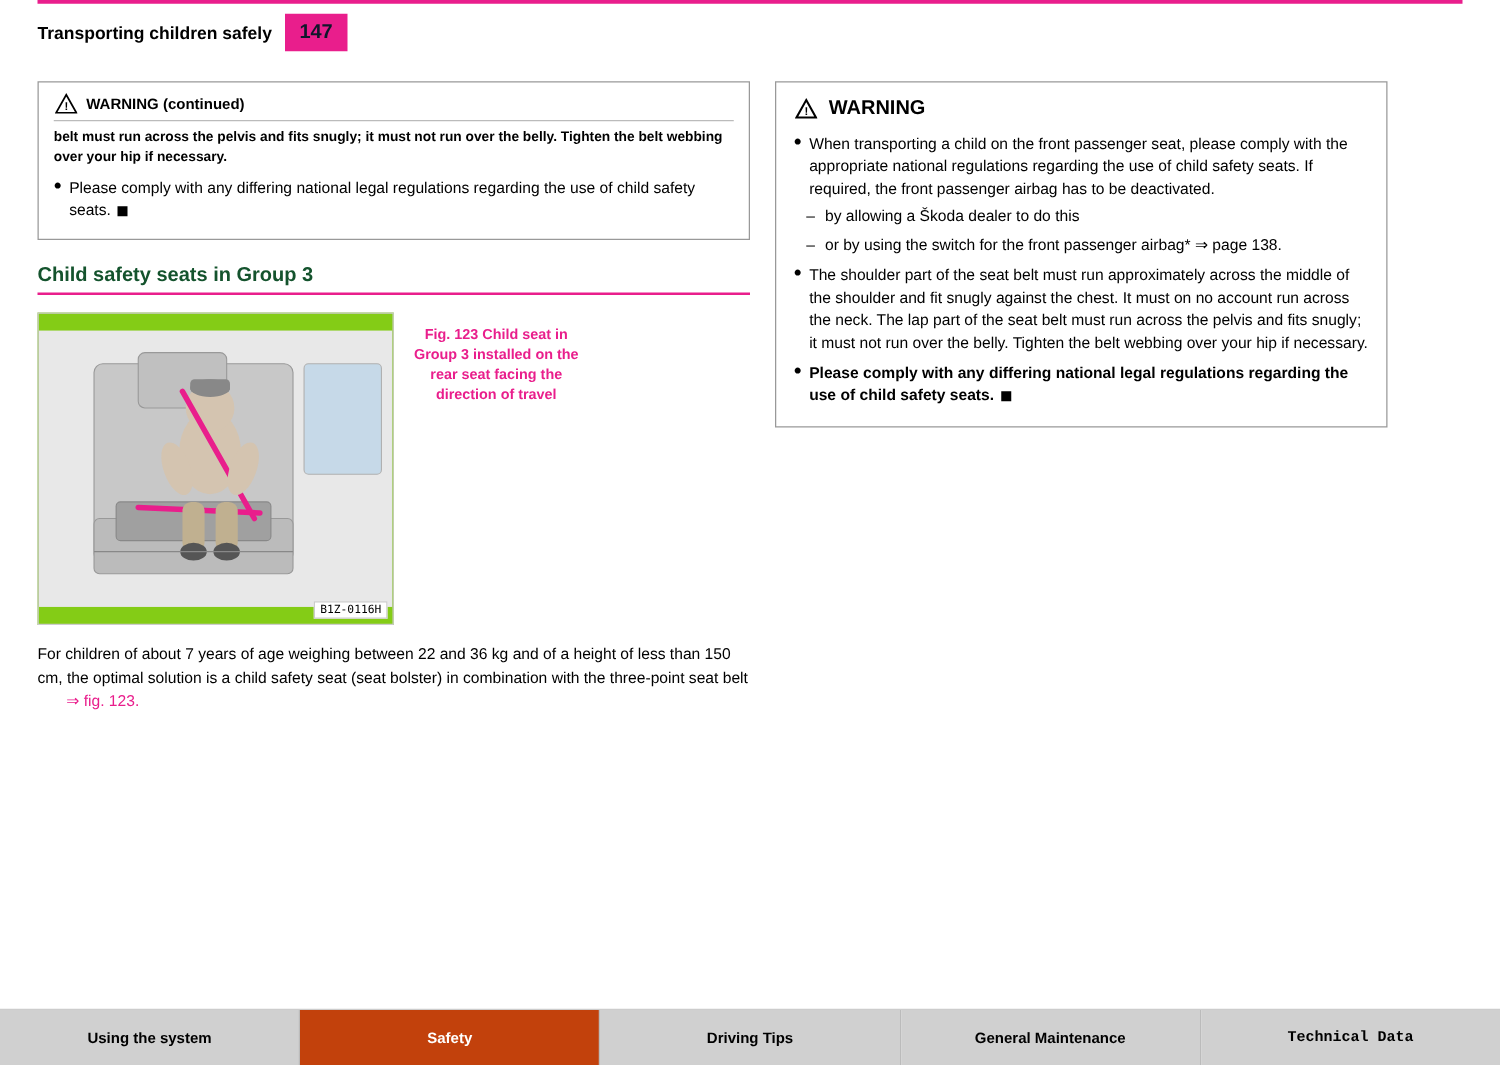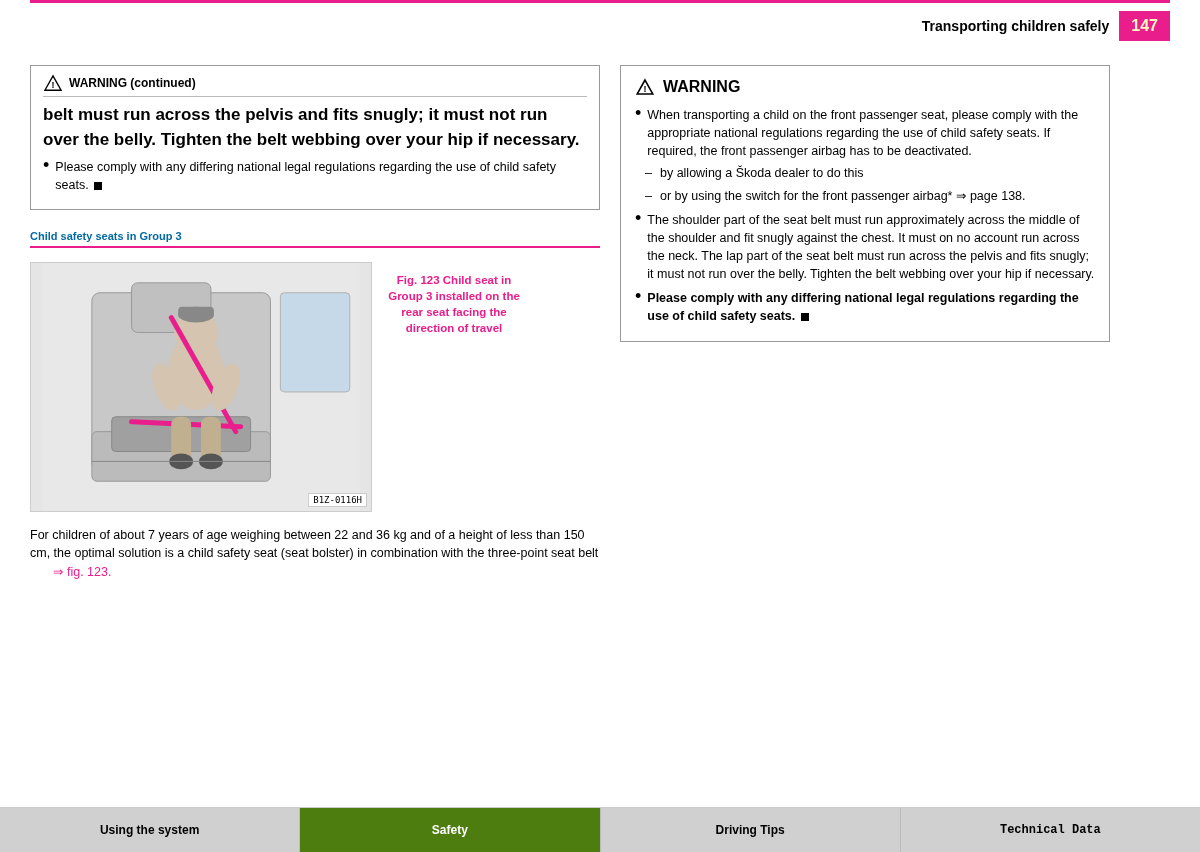--- a/index.html
+++ b/index.html
@@ -9,35 +9,34 @@
       font-family: Arial, Helvetica, sans-serif;
       font-size: 13px;
       background: #fff;
       color: #000;
       overflow: hidden;
     }
 
     
     .header {
       display: flex;
-      justify-content: flex-end;
       align-items: center;
       border-top: 3px solid #e91e8c;
       padding: 8px 0 4px 0;
       margin: 0 30px;
     }
     .header-title {
       font-size: 14px;
       font-weight: bold;
       color: #000;
       margin-right: 10px;
     }
     .page-number {
       background: #e91e8c;
-      color: #fef9c3;
+      color: #0f172a;
       font-size: 16px;
       font-weight: bold;
       padding: 6px 12px;
       min-width: 50px;
       text-align: center;
     }
 
     
     .content {
       display: flex;
@@ -79,21 +78,21 @@
       height: 18px;
       display: inline-flex;
       align-items: center;
       justify-content: center;
     }
     .warning-icon svg {
       width: 18px;
       height: 18px;
     }
     .warning-box p {
-      font-size: 17px;
+      font-size: 11px;
       line-height: 1.45;
       margin-bottom: 6px;
     }
     .warning-box p:last-child {
       margin-bottom: 0;
     }
     .warning-box .bold-text {
       font-weight: bold;
     }
     .bullet-item {
@@ -105,40 +104,40 @@
     }
     .bullet-dot {
       font-size: 18px;
       line-height: 1;
       flex-shrink: 0;
       margin-top: -2px;
     }
 
     
     .section-heading {
-      font-size: 11px;
-      font-weight: bold;
-      color: #0369a1;
+      font-size: 16px;
+      font-weight: bold;
+      color: #14532d;
       border-bottom: 2px solid #e91e8c;
       padding-bottom: 4px;
       margin-bottom: 14px;
       margin-top: 10px;
     }
 
     
     .image-area {
       display: flex;
       gap: 12px;
       margin-bottom: 14px;
     }
     .car-image {
-      width: 342px;
+      width: 285px;
       height: 250px;
       border: 1px solid #ccc;
-      background: #e5e5e5;
+      background: #84cc16;
       position: relative;
       flex-shrink: 0;
       overflow: hidden;
     }
     .car-image-label {
       position: absolute;
       bottom: 4px;
       right: 4px;
       background: #fff;
       border: 1px solid #ccc;
@@ -222,21 +221,21 @@
       background: #d0d0d0;
       border-right: 1px solid #bbb;
       color: #000;
       cursor: pointer;
     }
     .nav-item:last-child {
       border-right: none;
       font-family: Liberation Mono, monospace;
     }
     .nav-item.active {
-      background: #4d7c0f;
+      background: #c2410c;
       color: #fff;
     }
 
     
     .car-sketch {
       width: 100%;
       height: 100%;
     }
   </style>
 </head>
@@ -367,14 +366,15 @@
     </div>
 
   </div>
 
 </div>
 
 <div class="bottom-nav">
 <div class="nav-item">Using the system</div>
     <div class="nav-item active">Safety</div>
     <div class="nav-item">Driving Tips</div>
+    <div class="nav-item">General Maintenance</div>
     <div class="nav-item">Technical Data</div>
   </div>
 
 </body></html>

